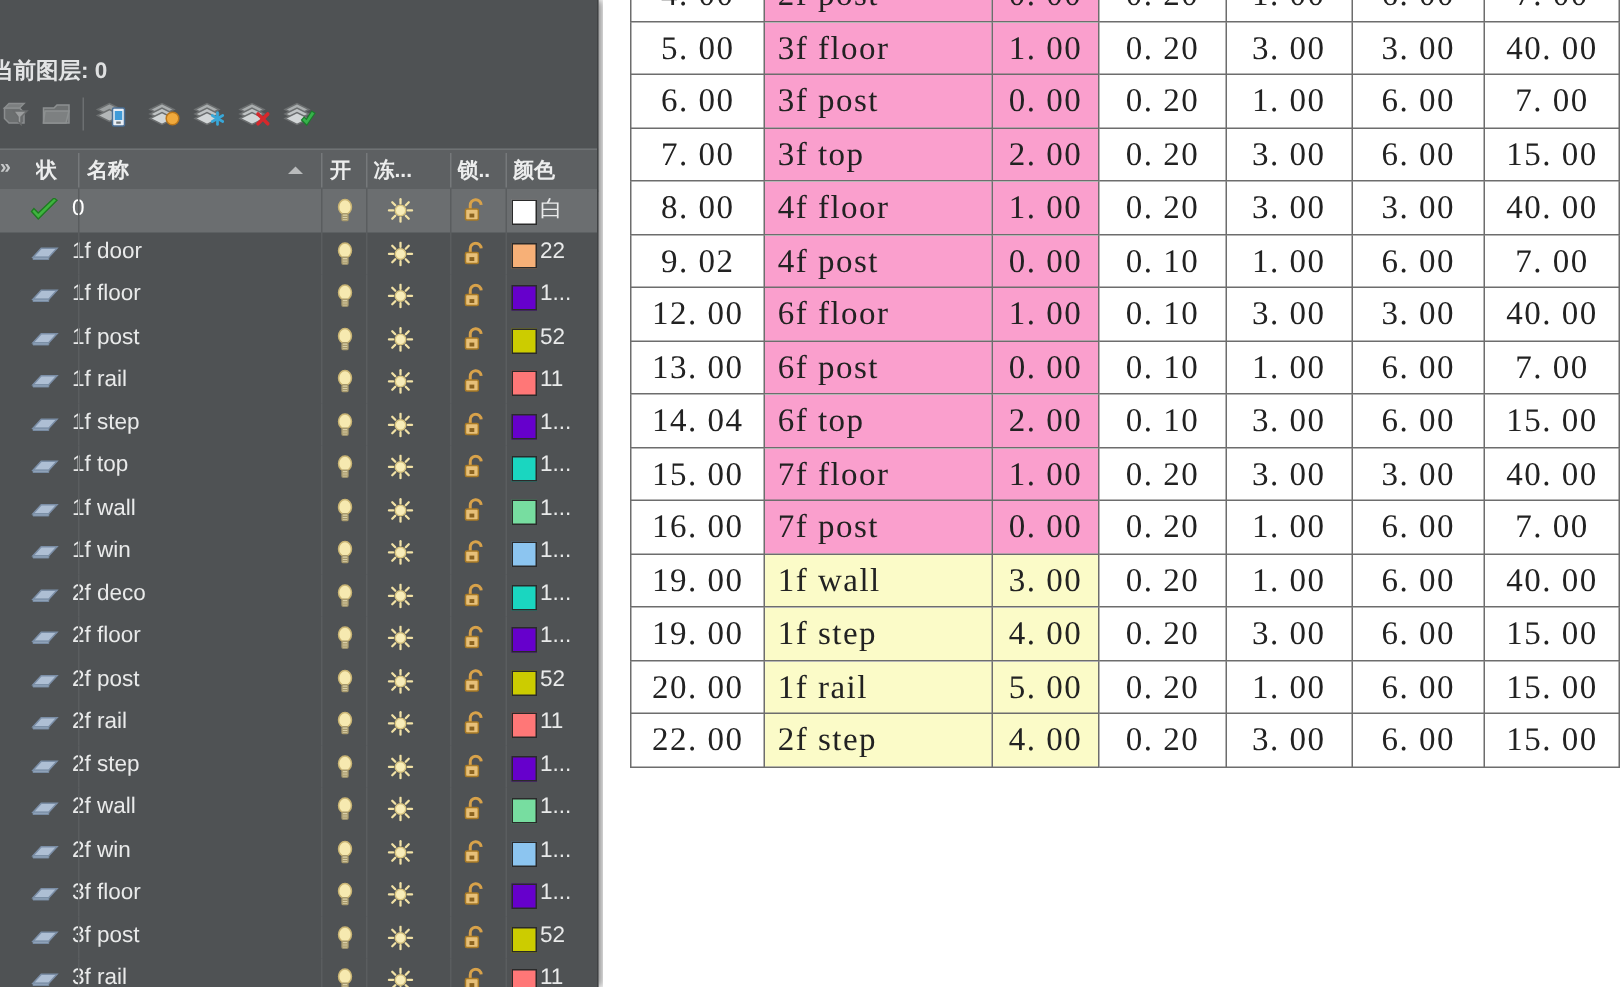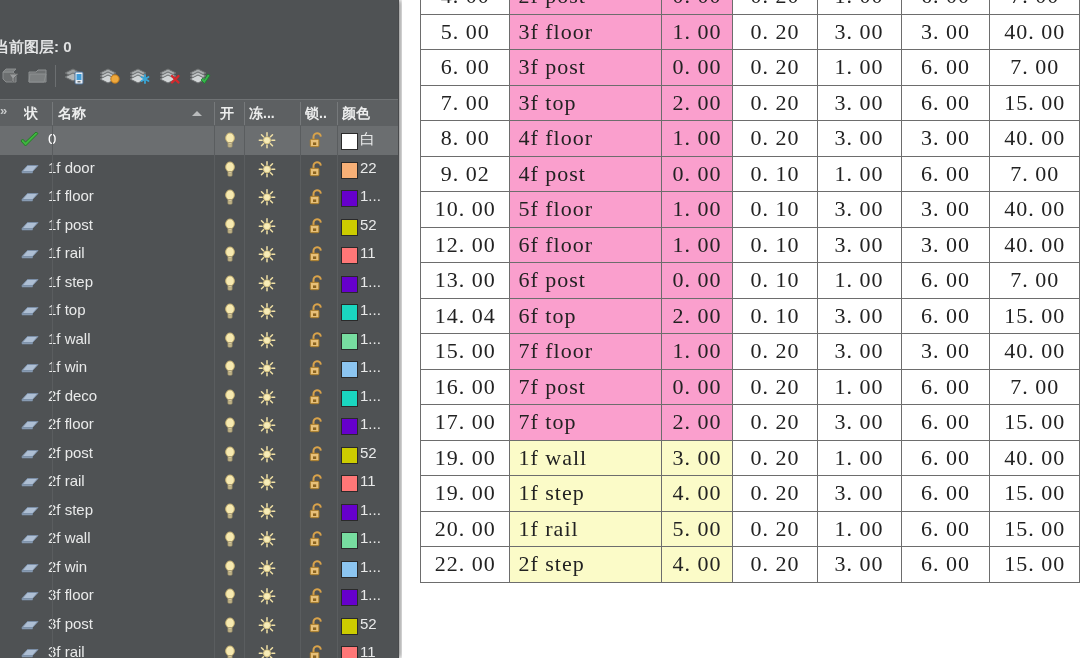--- a/index.html
+++ b/index.html
@@ -1014,29 +1014,20 @@
           <tr class="pink">
             <td class="c0">9. 02</td>
             <td class="c1">4f post</td>
             <td class="c2">0. 00</td>
             <td class="c3">0. 10</td>
             <td class="c4">1. 00</td>
             <td class="c5">6. 00</td>
             <td class="c6">7. 00</td>
           </tr>
           <tr class="pink">
-            <td class="c0">10. 00</td>
-            <td class="c1">5f floor</td>
-            <td class="c2">1. 00</td>
-            <td class="c3">0. 10</td>
-            <td class="c4">3. 00</td>
-            <td class="c5">3. 00</td>
-            <td class="c6">40. 00</td>
-          </tr>
-          <tr class="pink">
             <td class="c0">12. 00</td>
             <td class="c1">6f floor</td>
             <td class="c2">1. 00</td>
             <td class="c3">0. 10</td>
             <td class="c4">3. 00</td>
             <td class="c5">3. 00</td>
             <td class="c6">40. 00</td>
           </tr>
           <tr class="pink">
             <td class="c0">13. 00</td>
@@ -1067,29 +1058,20 @@
           </tr>
           <tr class="pink">
             <td class="c0">16. 00</td>
             <td class="c1">7f post</td>
             <td class="c2">0. 00</td>
             <td class="c3">0. 20</td>
             <td class="c4">1. 00</td>
             <td class="c5">6. 00</td>
             <td class="c6">7. 00</td>
           </tr>
-          <tr class="pink">
-            <td class="c0">17. 00</td>
-            <td class="c1">7f top</td>
-            <td class="c2">2. 00</td>
-            <td class="c3">0. 20</td>
-            <td class="c4">3. 00</td>
-            <td class="c5">6. 00</td>
-            <td class="c6">15. 00</td>
-          </tr>
           <tr class="yellow">
             <td class="c0">19. 00</td>
             <td class="c1">1f wall</td>
             <td class="c2">3. 00</td>
             <td class="c3">0. 20</td>
             <td class="c4">1. 00</td>
             <td class="c5">6. 00</td>
             <td class="c6">40. 00</td>
           </tr>
           <tr class="yellow">

